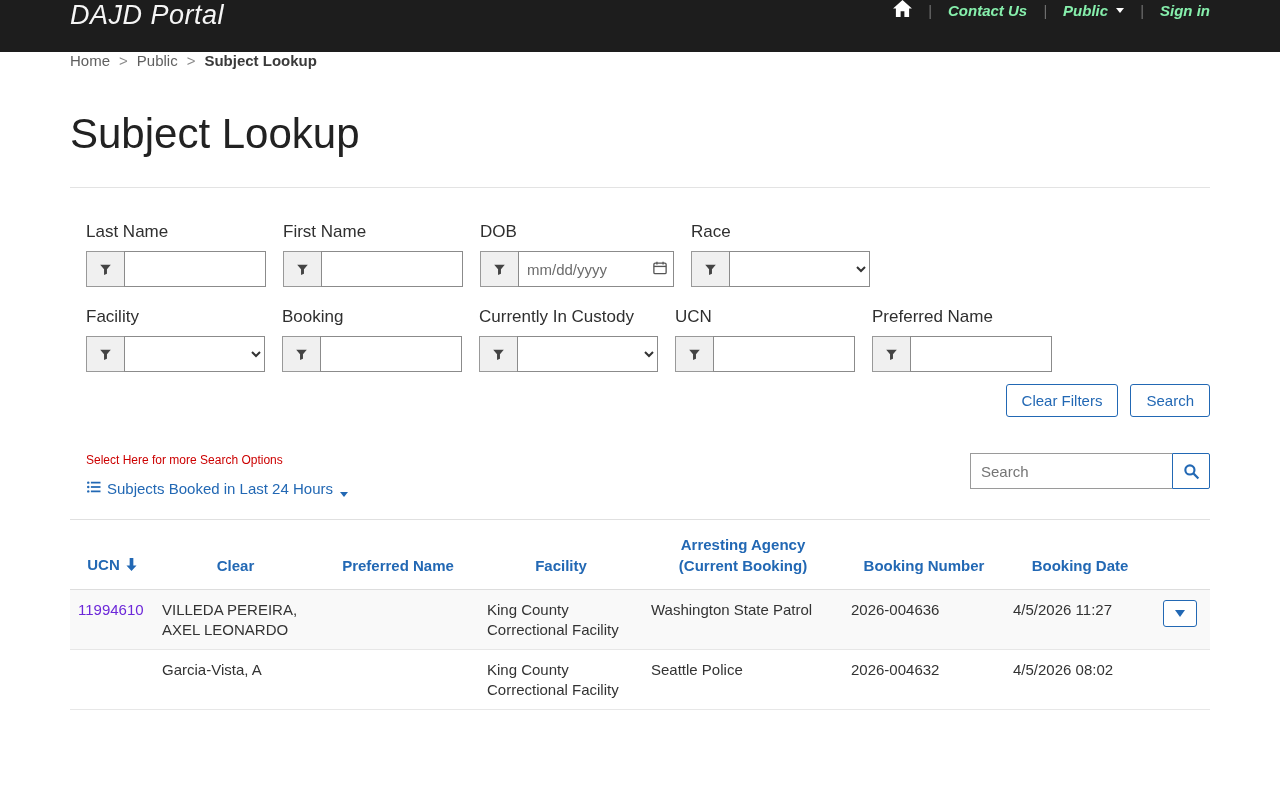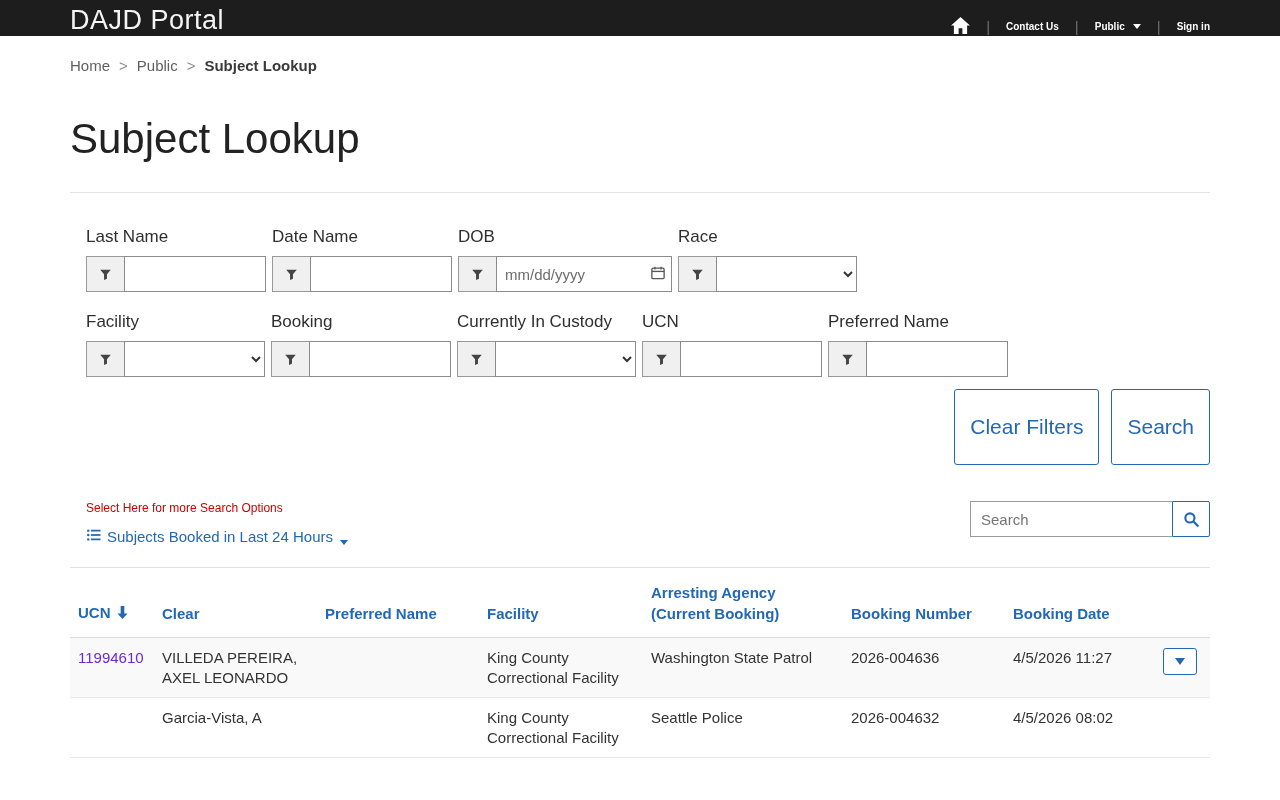--- a/index.html
+++ b/index.html
@@ -4,75 +4,75 @@
 <style>
   * { box-sizing: border-box; }
   html, body { margin:0; padding:0; }
   body {
     width:1280px; height:800px; overflow:hidden;
     font-family:"Liberation Sans", sans-serif;
     background:#ffffff; color:#333;
   }
   
   .topbar {
-    height:36px; background:#1d1d1d; display:flex; align-items:flex-end;
-    padding:0 70px; justify-content:space-between;
+    height:52px; background:#1d1d1d; display:flex; align-items:flex-start;
+    padding:0 70px; justify-content:space-between;font-style:italic;
   }
   .brand { color:#f5f5f5; font-size:27px; font-weight:300; letter-spacing:0.5px; cursor:pointer; }
   .topnav { display:flex; align-items:center; gap:16px; }
   .topnav .navitem {
-    color:#ffffff; font-size:10px; font-weight:700; text-decoration:none;
+    color:#86efac; font-size:15px; font-weight:700; text-decoration:none;
     display:flex; align-items:center; gap:6px; cursor:pointer;
   }
   .topnav .divider { color:#6e6e6e; font-size:15px; }
   .caret-down-white {
     display:inline-block; width:0; height:0; margin-left:2px;
     border-left:4px solid transparent; border-right:4px solid transparent;
     border-top:5px solid #fff;
   }
   
   .container { width:1140px; margin:0 auto; }
   
-  .breadcrumb { margin-top:21px; font-size:15px; color:#666; display:flex; gap:9px; align-items:flex-end; }
+  .breadcrumb { font-size:15px; color:#666; display:flex; gap:9px; align-items:flex-end; }
   .breadcrumb .crumb-link { color:#5f5f5f; cursor:pointer; }
   .breadcrumb .crumb-sep { color:#8a8a8a; }
   .breadcrumb .crumb-current { color:#3a3a3a; font-weight:700; }
   
   .page-title { margin-top:40px; font-size:42px; font-weight:300; color:#222; line-height:50px; }
   .rule { border:none; border-top:1px solid #e3e3e3; margin:16px 0 0 0; }
   
   .filter-toggle-row { margin-top:36px; text-align:right; }
   .filter-toggle { color:#2f74b8; font-size:18px; cursor:pointer; display:inline-flex; align-items:center; gap:8px; }
   
   .filters { padding-left:16px; margin-top:34px; }
-  .frow { display:flex; gap:6px; }
+  .frow { display:flex; gap:17px; }
   .frow + .frow { margin-top:20px; }
   .flabel { font-size:17px; color:#2f2f2f; margin-bottom:9px; }
   .fgroup { display:flex; align-items:stretch; height:36px; }
   .fbtn {
     width:38px; background:#f0f0f0; border:1px solid #999; border-right:none;
     display:flex; align-items:center; justify-content:center; cursor:pointer; padding:0;
   }
   .finput {
     border:1px solid #8b8b8b; width:142px; height:36px; padding:0 8px;
     font-size:15px; font-family:"Liberation Sans", sans-serif; color:#333; outline:none;
   }
   .fselect {
     border:1px solid #8b8b8b; width:141px; height:36px; padding:0 4px;
     font-size:15px; font-family:"Liberation Sans", sans-serif; background:#fff; color:#333;
   }
   .date-wrap { position:relative; }
-  .date-wrap .finput { width:176px; padding-right:36px; }
+  .date-wrap .finput { width:156px; padding-right:36px; }
   .date-wrap .cal { position:absolute; right:7px; top:10px; pointer-events:none; }
   .finput::placeholder { color:#6d6d6d; }
   
   .filter-actions { margin-top:12px; display:flex; justify-content:flex-end; gap:12px; }
   .btn-outline {
-    background:#fff; border:1px solid #2268b4; color:#2268b4; font-size:21px;
-    padding:25px 15px; border-radius:3px; cursor:pointer; font-family:"Liberation Sans", sans-serif;
+    background:#fff; border:1px solid #2268b4; color:#2268b4; font-size:15px;
+    padding:7px 15px; border-radius:3px; cursor:pointer; font-family:"Liberation Sans", sans-serif;
   }
   
   .midrow { margin-top:36px; display:flex; justify-content:space-between; align-items:flex-start; padding-left:16px; }
   .alert-link { color:#cc0000; font-size:12px; cursor:pointer; display:block; }
   .booked-link {
     margin-top:13px; color:#2268b4; font-size:15px; cursor:pointer;
     display:flex; align-items:flex-end; gap:6px;
   }
   .caret-down-blue {
     display:inline-block; width:0; height:0; margin-left:1px;
@@ -86,21 +86,21 @@
   }
   .qs-btn {
     width:38px; height:36px; background:#fff; border:1px solid #2268b4;
     display:flex; align-items:center; justify-content:center; cursor:pointer; border-radius:0 2px 2px 0;
   }
   
   .results { margin-top:22px; }
   table { width:1140px; border-collapse:collapse; table-layout:fixed; }
   thead tr { border-top:1px solid #e0e0e0; border-bottom:1px solid #ddd; }
   th {
-    color:#2268b4; font-size:15px; font-weight:700; text-align:left;
+    color:#2268b4; font-size:15px; font-weight:700; text-align:center;
     padding:14px 8px 13px 8px; vertical-align:bottom; line-height:21px;
   }
   td { font-size:15px; color:#333; padding:10px 8px 9px 8px; vertical-align:top; line-height:20px; }
   tbody tr { border-bottom:1px solid #e7e7e7; }
   tbody tr:nth-child(odd) { background:#f9f9f9; }
   .ucn-link { color:#6d28d9; cursor:pointer; text-decoration:none; }
   .sort-icon { margin-left:6px; vertical-align:-1px; }
   .row-action-btn {
     width:34px; height:27px; background:#fff; border:1px solid #2268b4; border-radius:3px;
     display:flex; align-items:center; justify-content:center; cursor:pointer;
@@ -161,21 +161,21 @@
           <button class="fbtn">
             <svg width="13" height="13" viewBox="0 0 16 16">
                 <path d="M1.5 2h13L9.8 7.8v5.4l-3.6 1.6V7.8z" fill="#444"></path>
               </svg>
           </button>
           <input class="finput" type="text" style="">
         </div>
       </div>
 
       <div>
-        <div class="flabel">Date Name</div>
+        <div class="flabel">First Name</div>
         <div class="fgroup">
           <button class="fbtn">
             <svg width="13" height="13" viewBox="0 0 16 16">
                 <path d="M1.5 2h13L9.8 7.8v5.4l-3.6 1.6V7.8z" fill="#444"></path>
               </svg>
           </button>
           <input class="finput" type="text" style="">
         </div>
       </div>
 

